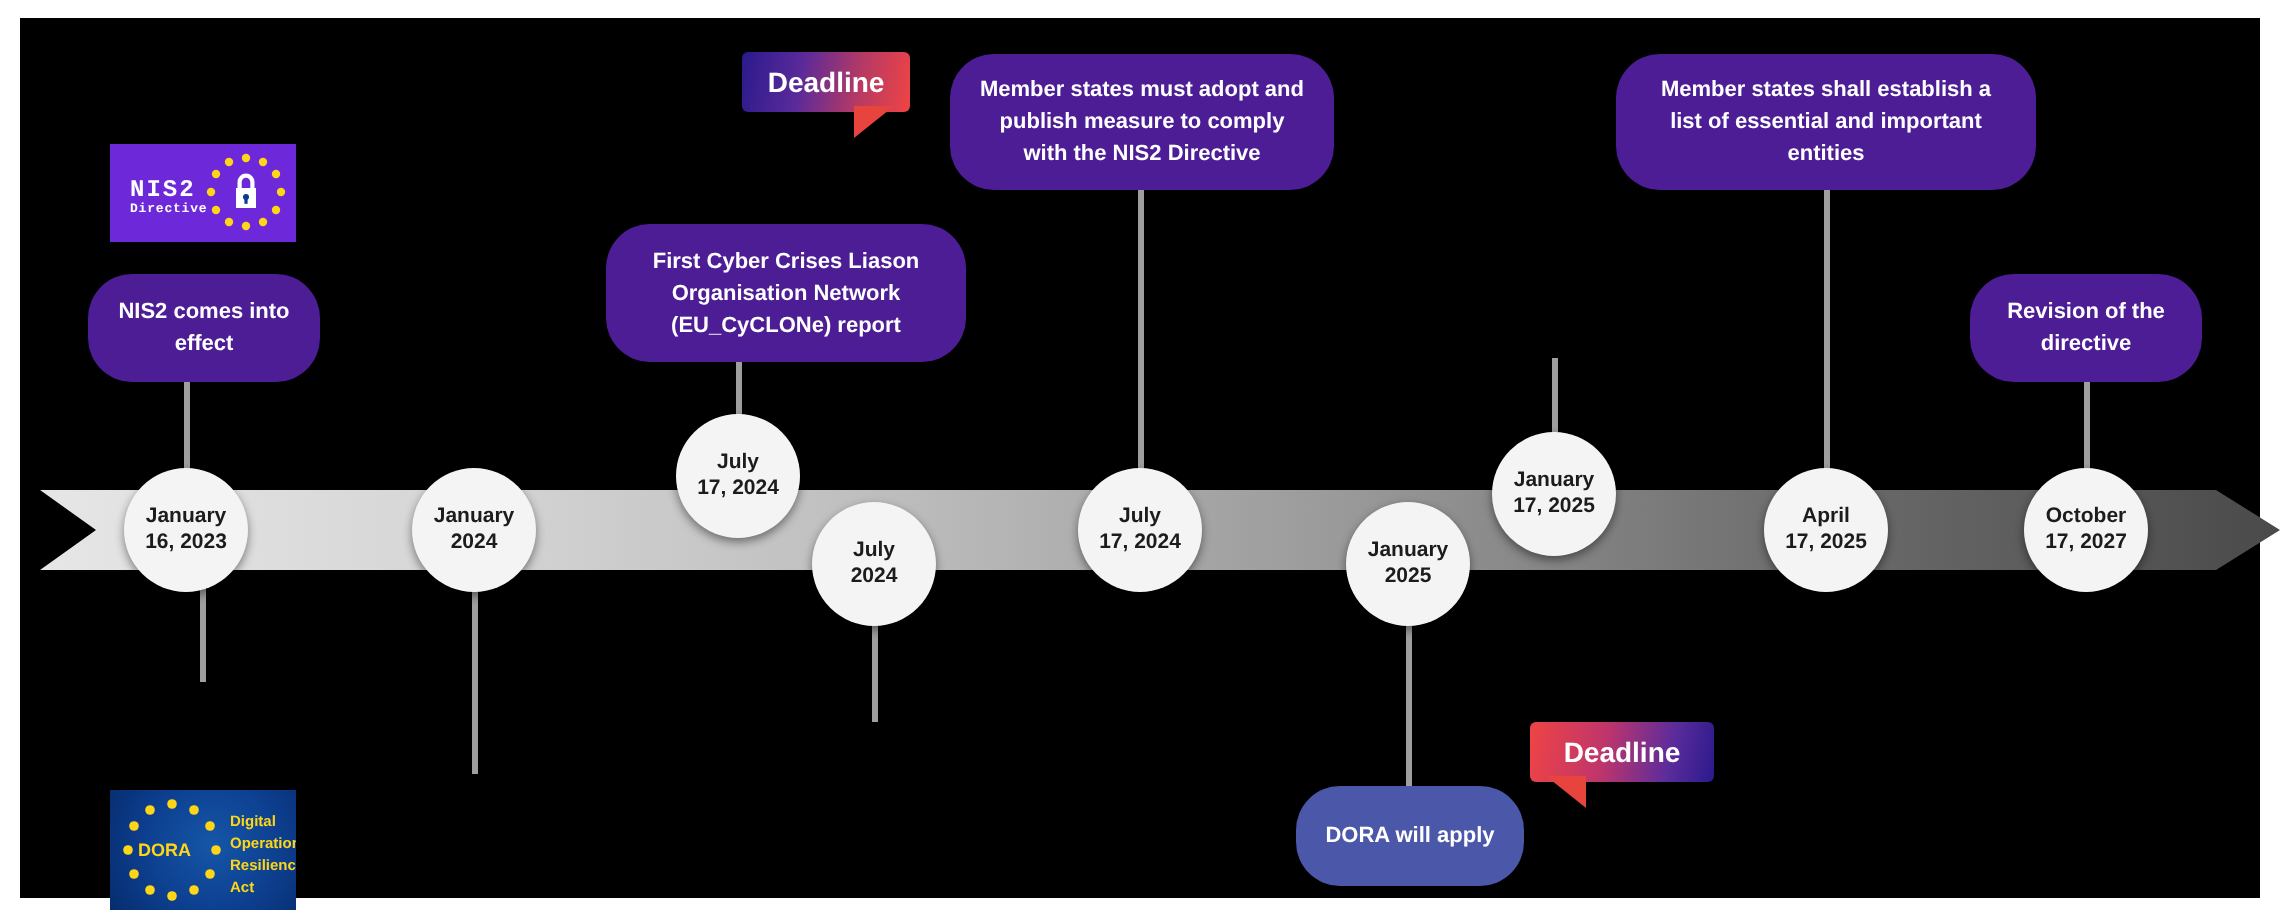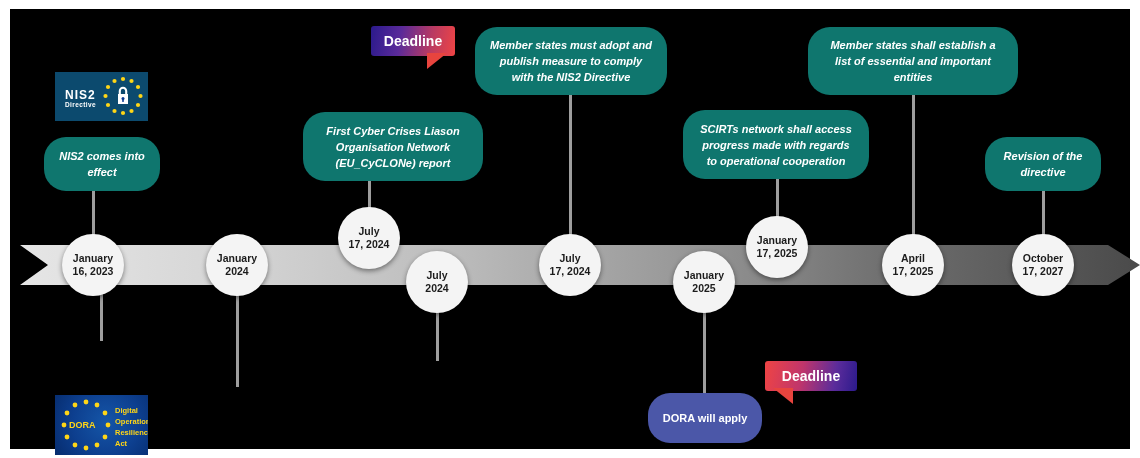--- a/index.html
+++ b/index.html
@@ -70,21 +70,21 @@
     align-items: center;
     justify-content: center;
     text-align: center;
     padding: 9px 14px;
     font-size: 11px;
     font-weight: bold;
     line-height: 16px;
     color: #ffffff;
     z-index: 4;
   }
-  .bubble.coral { background: #0f766e; font-style: italic; }
+  .bubble.coral { background: #4c1d95; }
   .bubble.blue  { background: #4b57a8; }
 
   
   .deadline {
     position: absolute;
     height: 30px;
     padding: 0 14px;
     display: flex;
     align-items: center;
     justify-content: center;
@@ -116,21 +116,22 @@
 
   
   .logo {
     position: absolute;
     z-index: 4;
     overflow: hidden;
   }
   #nis2-logo {
     left: 45px; top: 63px;
     width: 93px; height: 49px;
-    background: #0c4a6e;
+    background: #6d28d9;
+    font-family: Liberation Mono, monospace;
   }
   #dora-logo {
     left: 45px; top: 386px;
     width: 93px; height: 60px;
     background: radial-gradient(circle at 55% 45%, #1556a8 0%, #0d3f8f 55%, #062c6e 100%);
   }
   .logo svg { display: block; }
   .lg-text {
     position: absolute;
     font-weight: bold;
@@ -221,23 +222,20 @@
     </div>
 
     <div class="bubble coral" style="left:269px; top:103px; width:180px; height:69px;margin-left:24px;">
       <span>First Cyber Crises Liason Organisation Network (EU_CyCLONe) report</span>
     </div>
 
     <div class="bubble coral" style="left:465px; top:18px; width:192px; height:68px;">
       <span>Member states must adopt and publish measure to comply with the NIS2 Directive</span>
     </div>
 
-    <div class="bubble coral" style="left:673px; top:101px; width:186px; height:69px;">
-      <span>SCIRTs network shall access progress made with regards to operational cooperation</span>
-    </div>
 
     <div class="bubble coral" style="left:975px; top:128px; width:116px; height:54px;">
       <span>Revision of the directive</span>
     </div>
 
     <div class="bubble coral" style="left:798px; top:18px; width:210px; height:68px;">
       <span>Member states shall establish a list of essential and important entities</span>
     </div>
 
 

